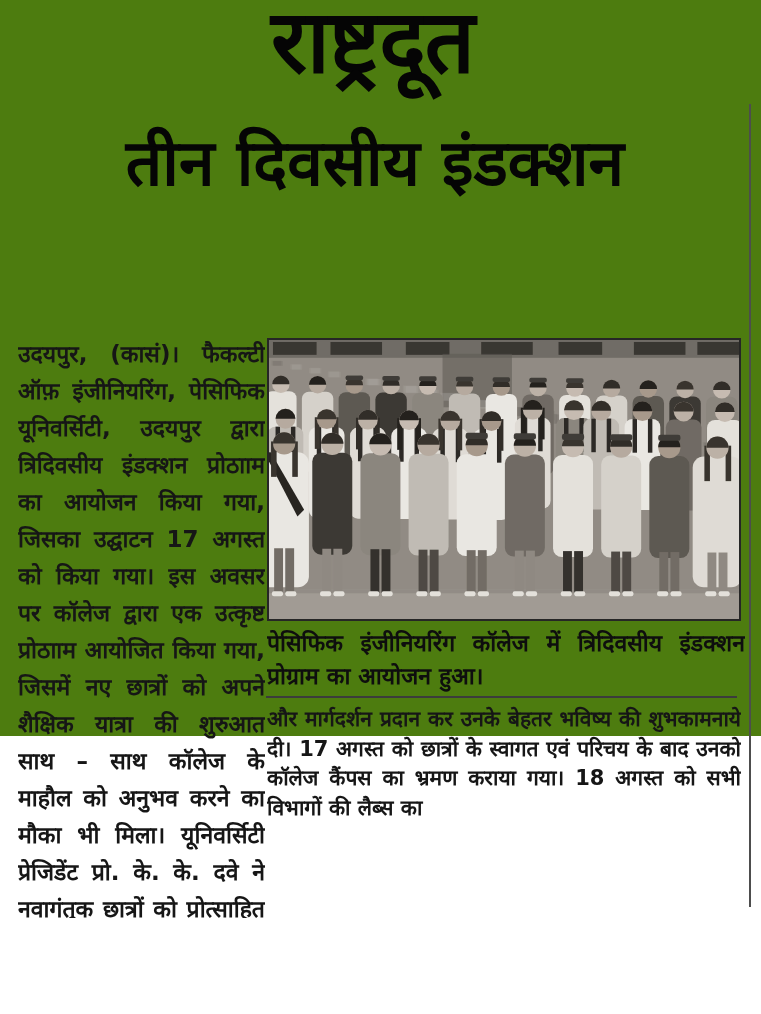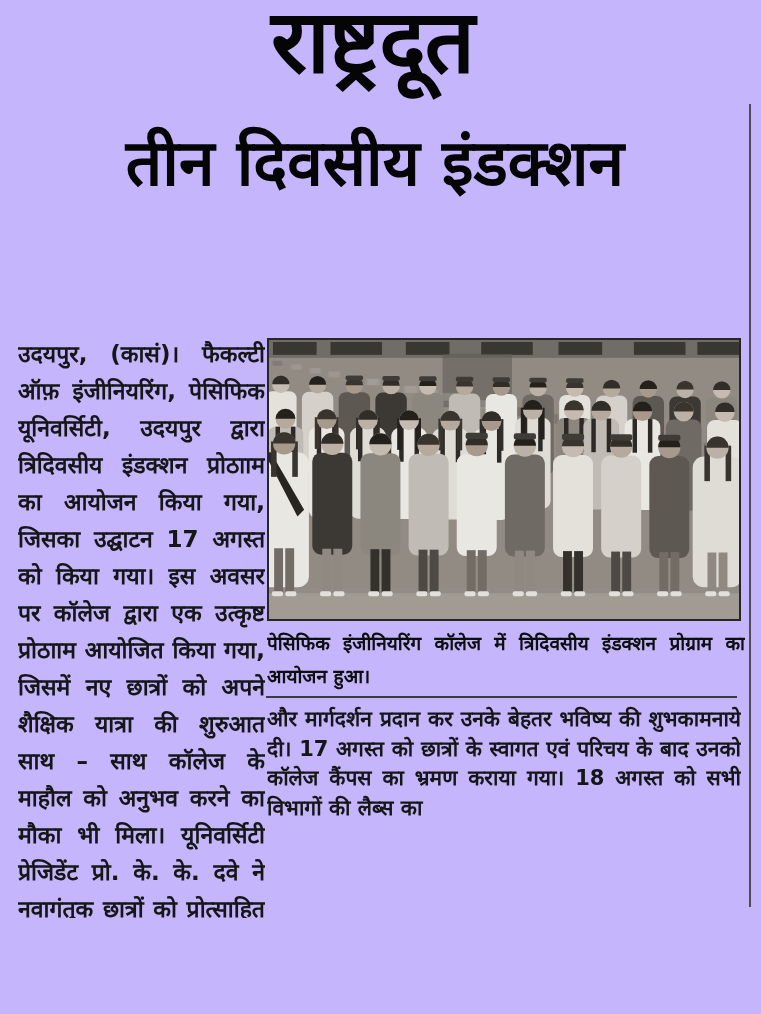--- a/index.html
+++ b/index.html
@@ -3,21 +3,21 @@
 <meta charset="utf-8">
 <style>
   html, body { margin: 0; padding: 0; }
   body {
     width: 761px; height: 1014px;
     background: #ffffff;
     font-family: "DejaVu Sans", sans-serif;
     color: #111111;
     overflow: hidden;
   }
-  #page { position: relative; width: 761px; height: 1014px; background: #c4b5fd; }
+  #page { position: relative; width: 761px; height: 736px; background: #4d7c0f; }
 
   .masthead {
     position: absolute; top: -10px; left: 0; width: 745px;
     text-align: center;
     font-size: 88px; font-weight: 700; line-height: 1.18;
     color: #050505; letter-spacing: -1px;
     white-space: nowrap;
   }
   .headline {
     position: absolute; top: 112px; left: 0; width: 750px;
@@ -42,21 +42,21 @@
     width: 474px; height: 283px;
     border: 2px solid #262626;
     box-sizing: border-box;
     background: #8f8a83;
   }
   .photo-frame svg { display: block; width: 100%; height: 100%; }
 
   .caption {
     position: absolute; left: 267px; top: 627px;
     width: 478px; height: 68px;
-    font-size: 19px; font-weight: 700; line-height: 33px;
+    font-size: 23px; font-weight: 700; line-height: 33px;
     text-align: justify; color: #0e0e0e;
     overflow: hidden;
   }
 
   .hrule {
     position: absolute; left: 266px; top: 696px;
     width: 471px; height: 0;
     border-top: 2px solid #3c3c3c;
   }
 

